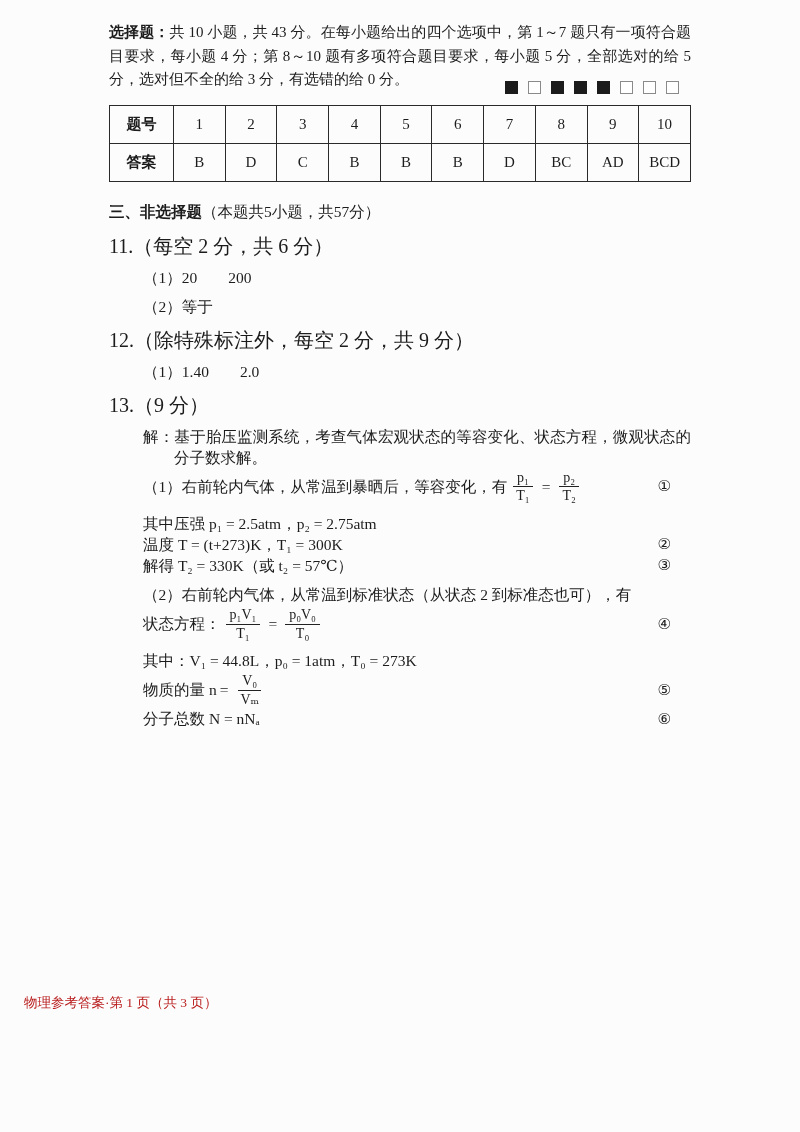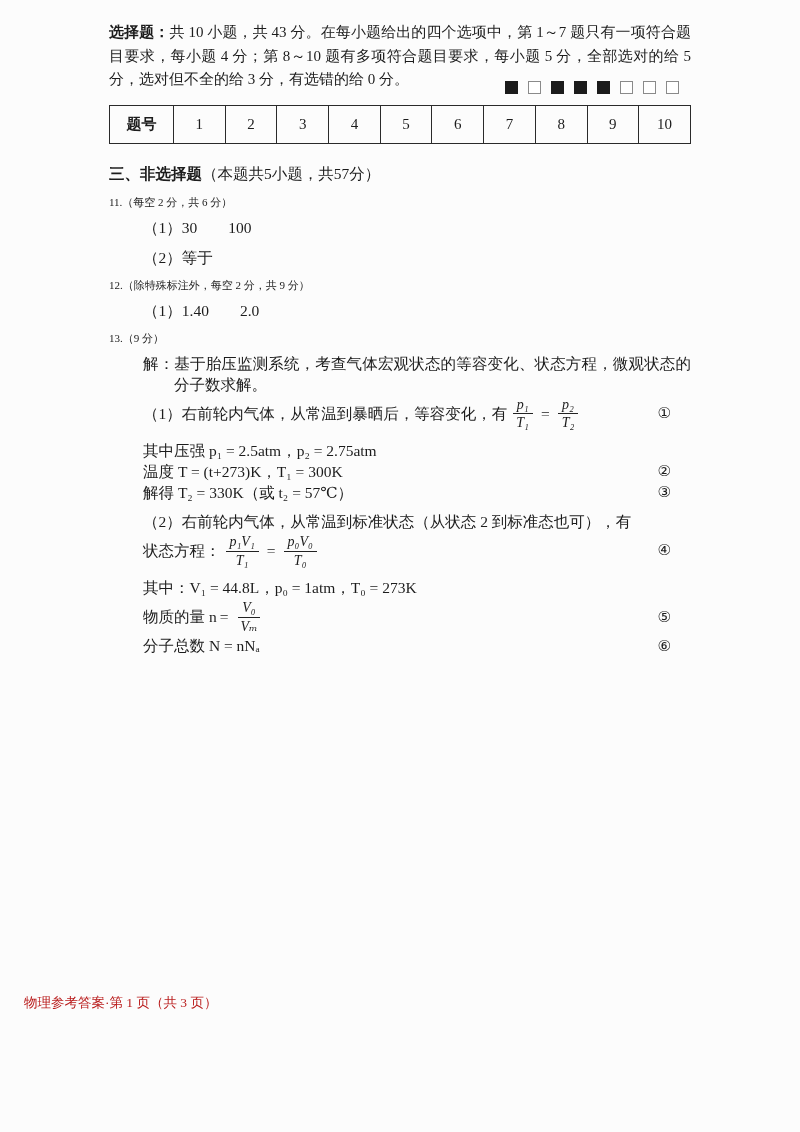--- a/index.html
+++ b/index.html
@@ -26,31 +26,31 @@
 
   table.answers { width:100%; margin-top:13px; border-collapse:collapse;
                   table-layout:fixed; text-align:center; font-size:15px; }
   table.answers td { border:1.3px solid #2a2a2a; height:38px; vertical-align:middle; }
   table.answers td.rowlabel { width:64px;font-weight:bold; }
 
   .section-heading { margin-top:20px; font-size:15.5px; }
   .section-heading .bold { font-weight:bold;
             font-family:"Liberation Sans","DejaVu Sans",sans-serif; }
 
-  .item { margin-top:10px; font-size:11px; line-height:1.3; }
+  .item { margin-top:10px; font-size:20px; line-height:1.3; }
   .sub  { margin-top:9px;  font-size:15.5px; line-height:1.3; padding-left:34px; }
   .hang { padding-left:65px; text-indent:-31px; text-align:justify; }
 
   .eqrow { display:flex; align-items:center; padding-left:34px; margin-top:1px;
            font-size:15.5px; line-height:1.3;text-align:center; }
   .eqrow .tag { margin-left:auto; padding-right:20px; font-size:15px;
                 font-family:"DejaVu Sans",sans-serif; }
   .rel { margin:0 3px; }
   .frac { display:inline-flex; flex-direction:column; align-items:center;
-          margin:0 5px; font-style:italic; font-size:14px; line-height:1.25;
+          margin:0 5px; font-size:14px; line-height:1.25;
           vertical-align:middle; }
   .frac .num { border-bottom:1px solid #222; padding:0 4px; }
   .frac .den { padding:0 4px; }
 
   .footer { position:absolute; top:994px; left:0; width:100%; text-align:left;
             font-size:13.5px; color:#b91c1c;margin-left:24px; }
 </style>
 </head>
 <body>
 
@@ -80,27 +80,40 @@
         <td>2</td>
         <td>3</td>
         <td>4</td>
         <td>5</td>
         <td>6</td>
         <td>7</td>
         <td>8</td>
         <td>9</td>
         <td>10</td>
       </tr>
+      <tr>
+        <td class="rowlabel">答案</td>
+        <td>B</td>
+        <td>D</td>
+        <td>C</td>
+        <td>B</td>
+        <td>B</td>
+        <td>B</td>
+        <td>D</td>
+        <td>BC</td>
+        <td>AD</td>
+        <td>BCD</td>
+      </tr>
     </tbody>
       </table>
 
     <p class="section-heading"><span class="bold">三、非选择题</span><span>（本题共5小题，共57分）</span></p>
 
     <p class="item">11.（每空 2 分，共 6 分）</p>
-    <p class="sub">（1）30　　100</p>
+    <p class="sub">（1）20　　200</p>
     <p class="sub">（2）等于</p>
 
     <p class="item">12.（除特殊标注外，每空 2 分，共 9 分）</p>
     <p class="sub">（1）1.40　　2.0</p>
 
     <p class="item">13.（9 分）</p>
     <p class="sub hang">解：基于胎压监测系统，考查气体宏观状态的等容变化、状态方程，微观状态的分子数求解。</p>
 
     <div class="eqrow">
       <span>（1）右前轮内气体，从常温到暴晒后，等容变化，有</span>

